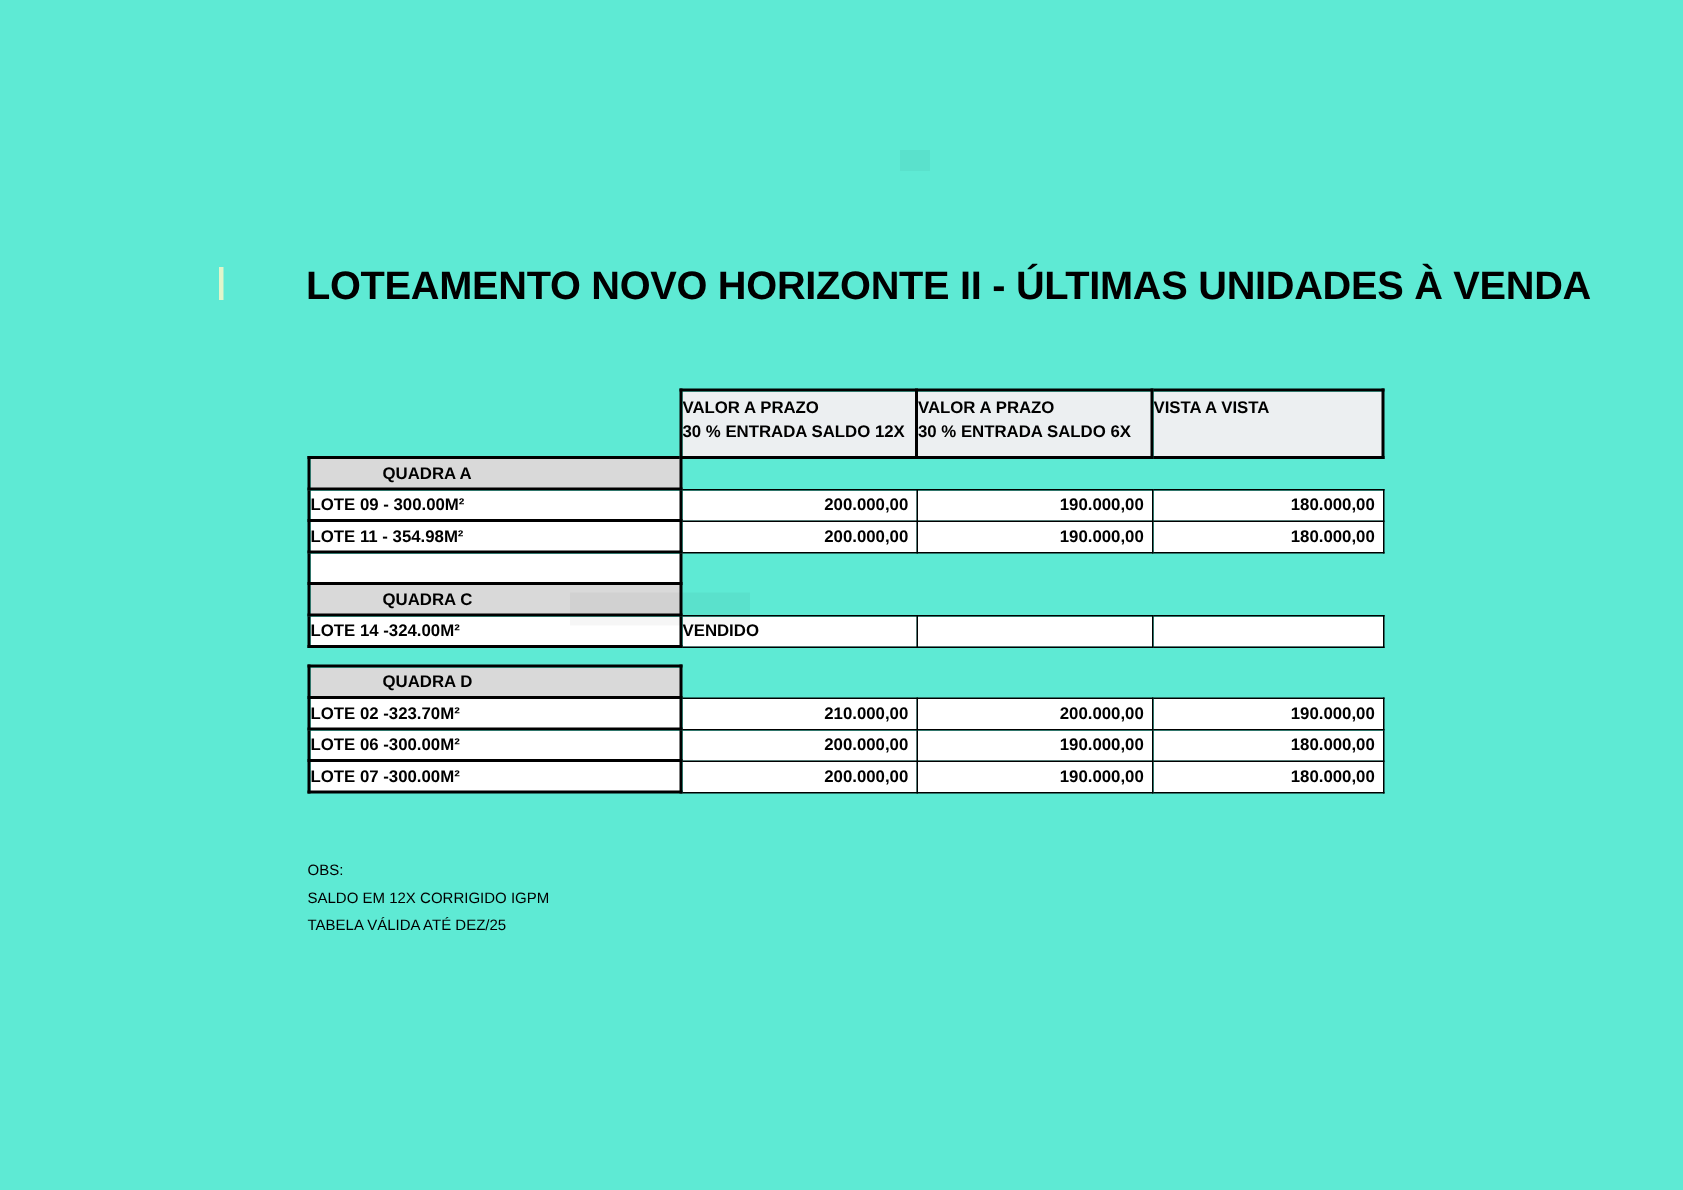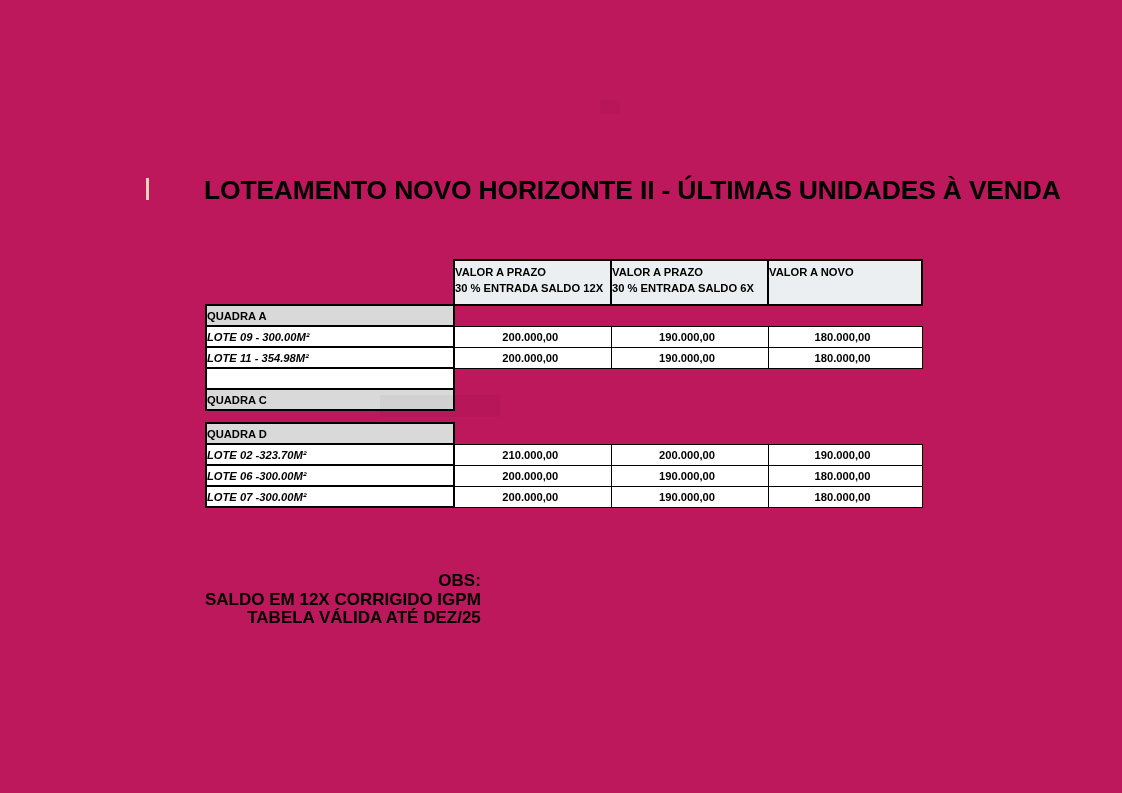--- a/index.html
+++ b/index.html
@@ -12,21 +12,21 @@
     height: 793px;
     position: relative;
     font-family: "Liberation Sans", sans-serif;
     color: #000000;
     overflow: hidden;
   }
 
   #page {
     position: absolute;
     inset: 0;
-    background: #be185d;
+    background: #5eead4;
   }
 
   
   .scan-mark {
     position: absolute;
     left: 146px;
     top: 178px;
     width: 3px;
     height: 22px;
     background: #f7f7c8;
@@ -75,25 +75,25 @@
   col.c-v3    { width: 154px; }
 
   
   .cell {
     border: 1px solid #000;
     padding: 0 4px;
     background: #ffffff;
   }
   .cell.thick { border-width: 2px; }
   .cell.num {
-    text-align: center;
+    text-align: right;
     padding-right: 5px;
   }
-  .cell.txt { text-align: left; font-style: italic; }
-  .cell.shade { background: #d9d9d9; }
+  .cell.txt { text-align: left; }
+  .cell.shade { background: #d9d9d9; padding-left: 48px; }
   .cell.hdr {
     background: #eceff1;
     border: 2px solid #000;
     height: 40px;
     vertical-align: top;
     padding-top: 3px;
     line-height: 16px;
     white-space: normal;
   }
   .cell.blank { border: none; background: transparent; }
@@ -101,24 +101,23 @@
   .hdr-l1, .hdr-l2 { display: block; }
 
   
   tr.gap td { height: 11px; border: none; background: transparent; }
 
   
   .obs {
     position: absolute;
     left: 205px;
     top: 572px;
-    font-size: 17px;
-    font-weight: bold;
+    font-size: 10px;
+    font-weight: normal;
     line-height: 18.5px;
-    text-align: right;
   }
   .obs div { white-space: nowrap; }
 
   
   .smudge {
     position: absolute;
     background: #000;
     opacity: 0.035;
     pointer-events: none;
   }
@@ -146,21 +145,21 @@
           <td class="cell blank"></td>
           <td class="cell hdr">
             <span class="hdr-l1">VALOR A PRAZO</span>
             <span class="hdr-l2">30 % ENTRADA SALDO 12X</span>
           </td>
           <td class="cell hdr">
             <span class="hdr-l1">VALOR A PRAZO</span>
             <span class="hdr-l2">30 % ENTRADA SALDO 6X</span>
           </td>
           <td class="cell hdr">
-            <span class="hdr-l1">VALOR A NOVO</span>
+            <span class="hdr-l1">VISTA A VISTA</span>
             <span class="hdr-l2"></span>
           </td>
         </tr>
 
         <tr>
           <td class="cell thick shade">QUADRA A</td>
           <td class="cell blank"></td>
           <td class="cell blank"></td>
           <td class="cell blank"></td>
         </tr>
@@ -185,20 +184,26 @@
           <td class="cell blank"></td>
         </tr>
 
         <tr>
           <td class="cell thick shade">QUADRA C</td>
           <td class="cell blank"></td>
           <td class="cell blank"></td>
           <td class="cell blank"></td>
         </tr>
 
+        <tr>
+          <td class="cell thick txt">LOTE 14 -324.00M²</td>
+          <td class="cell txt">VENDIDO</td>
+          <td class="cell txt"></td>
+          <td class="cell txt"></td>
+        </tr>
 
         <tr class="gap">
           <td></td>
           <td></td>
           <td></td>
           <td></td>
         </tr>
 
         <tr>
           <td class="cell thick shade">QUADRA D</td>

